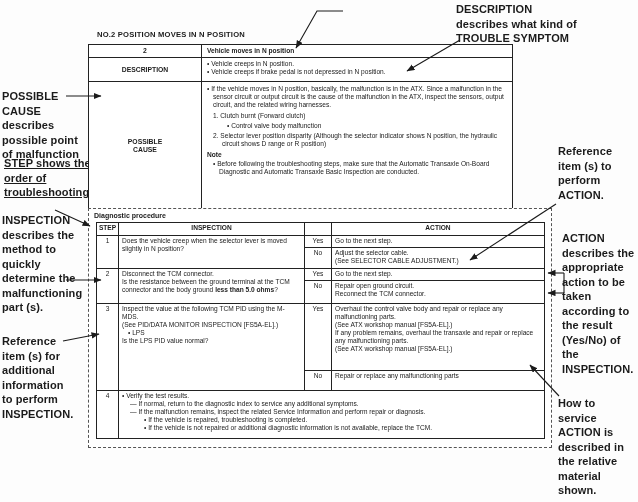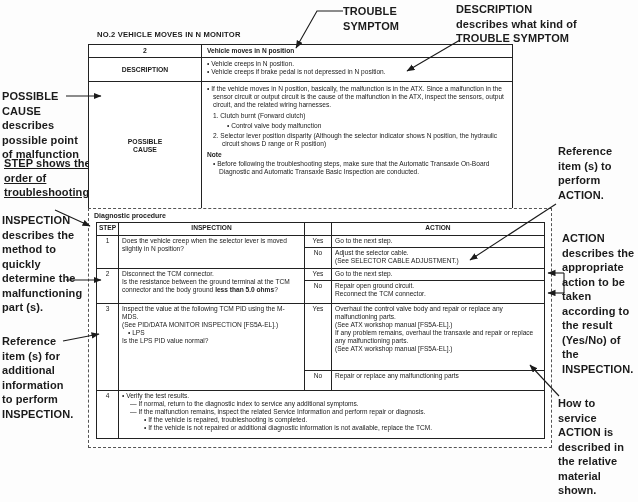--- a/index.html
+++ b/index.html
@@ -47,24 +47,22 @@
   .i22 { margin-left:22px; }
   .mt1 { margin-top:1px; } .mt2 { margin-top:2px; } .mt3 { margin-top:3px; }
 
   svg.connectors { position:absolute; left:0; top:0; pointer-events:none; }
 </style>
 </head>
 <body>
 
 <div class="page">
 
-  <div class="page-title" style="left:97px; top:30px;">NO.2 VEHICLE MOVES IN N MONITOR</div>
-
-  <div class="callout" style="left:343px; top:4px;">TROUBLE
-SYMPTOM</div>
+  <div class="page-title" style="left:97px; top:30px;">NO.2 POSITION MOVES IN N POSITION</div>
+
   <div class="callout" style="left:456px; top:2px;">DESCRIPTION
 describes what kind of
 TROUBLE SYMPTOM</div>
   <div class="callout" style="left:2px; top:46px;margin-top:43px;">POSSIBLE
 CAUSE
 describes
 possible point
 of malfunction</div>
   <div class="callout" style="left:4px; top:156px;text-decoration:underline;">STEP shows the
 order of

